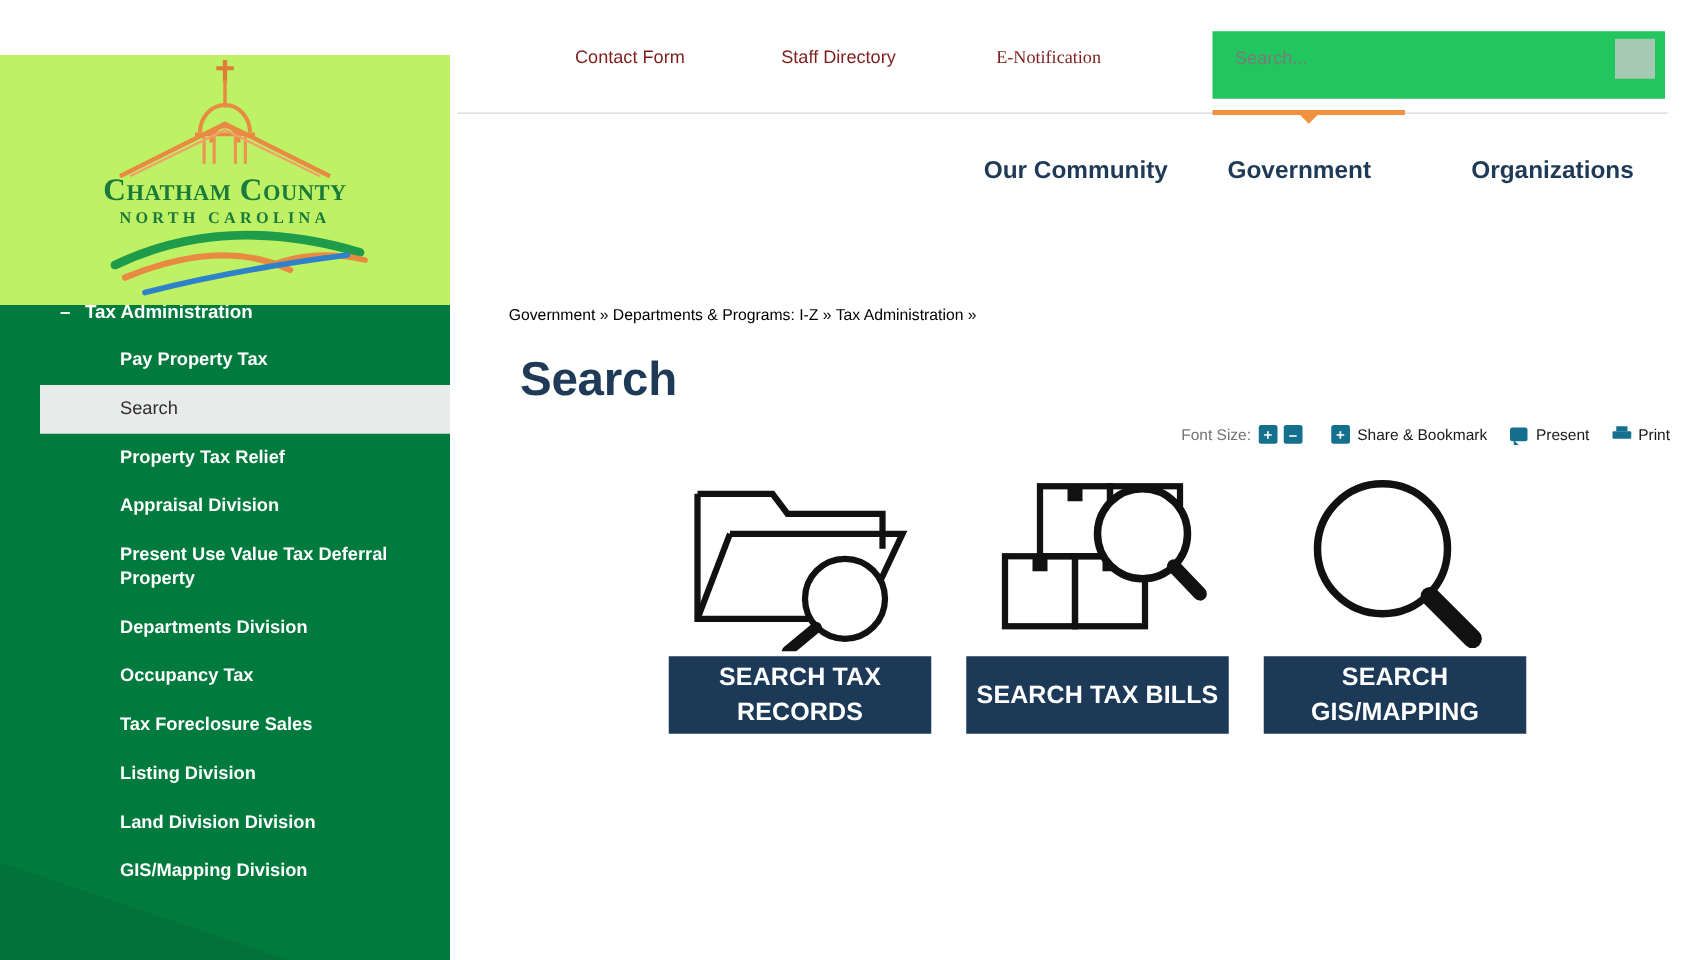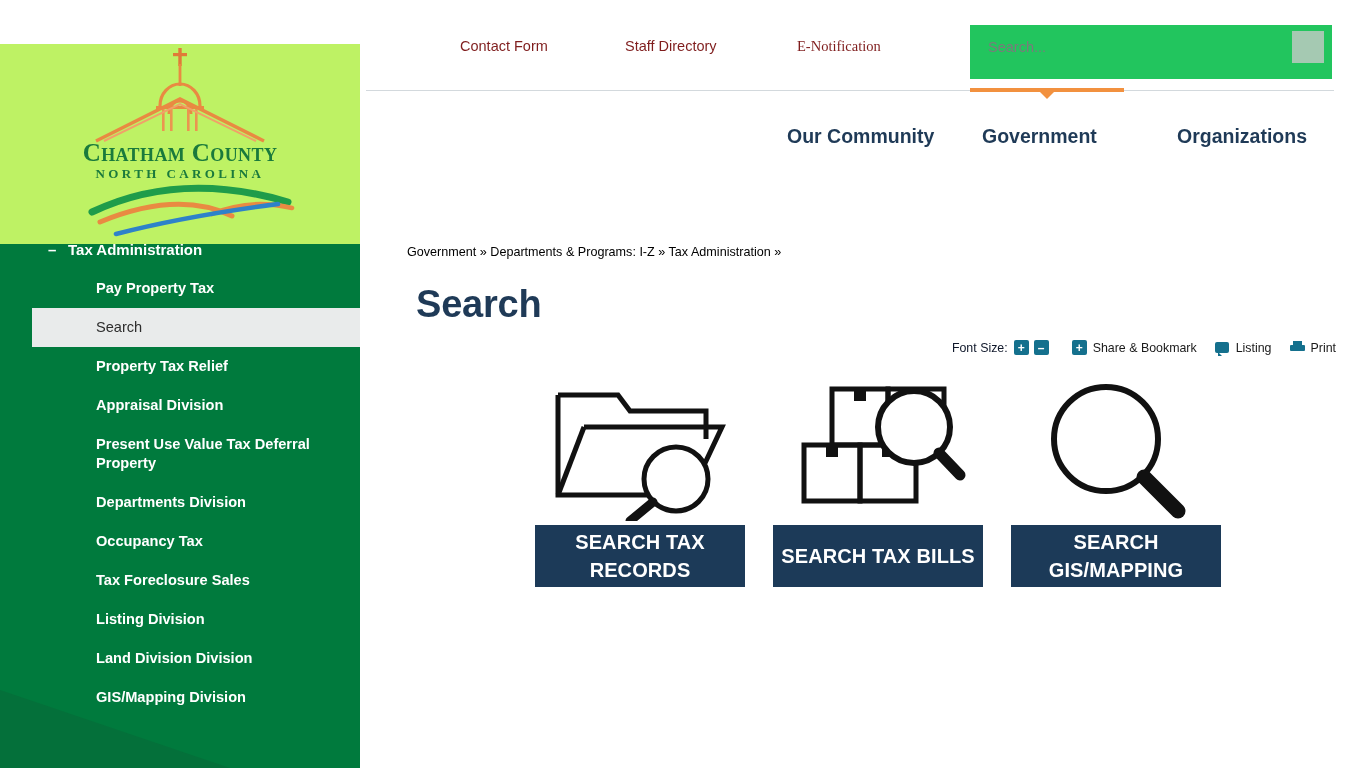--- a/index.html
+++ b/index.html
@@ -225,21 +225,21 @@
   #util-toolbar {
     position: absolute;
     right: 30px; top: 160px;
     display: flex;
     align-items: center;
     gap: 0;
     font-size: 12.4px;
     color: #1a1a1a;
     white-space: nowrap;
   }
-  #util-toolbar .tb-label { margin-right: 6px; color: #0f172a; }
+  #util-toolbar .tb-label { margin-right: 6px; color: #737373; }
   .sq-btn {
     display: inline-flex;
     align-items: center;
     justify-content: center;
     width: 15px; height: 15px;
     background: #14708d;
     color: #ffffff;
     font-size: 12px;
     font-weight: bold;
     line-height: 1;
@@ -407,21 +407,21 @@
     <span class="sq-btn">+</span>
     <span class="sq-btn">–</span>
 
     <span class="tb-group">
       <span class="sq-btn">+</span>
       <span class="tb-text">Share &amp; Bookmark</span>
     </span>
 
     <span class="tb-group">
       <span class="ic-chat"></span>
-      <span class="tb-text">Listing</span>
+      <span class="tb-text">Present</span>
     </span>
 
     <span class="tb-group">
       <span class="ic-print"></span>
       <span class="tb-text">Print</span>
     </span>
   </div>
 
   <div id="tiles">
 

